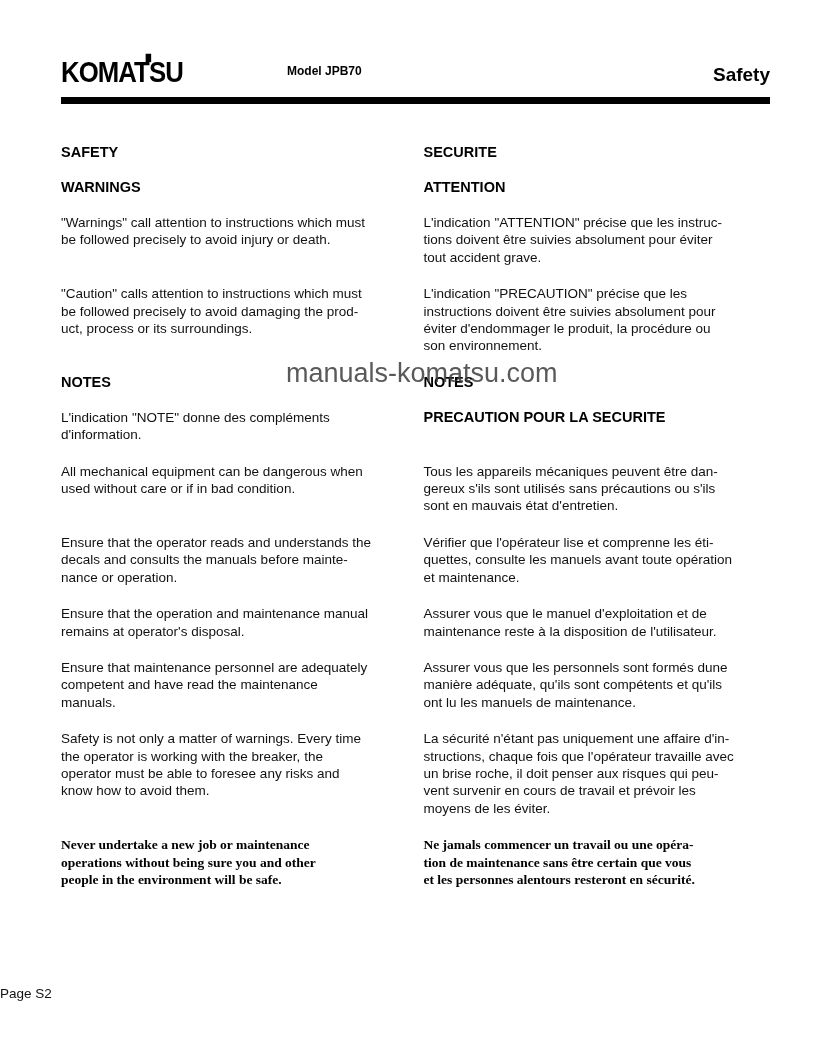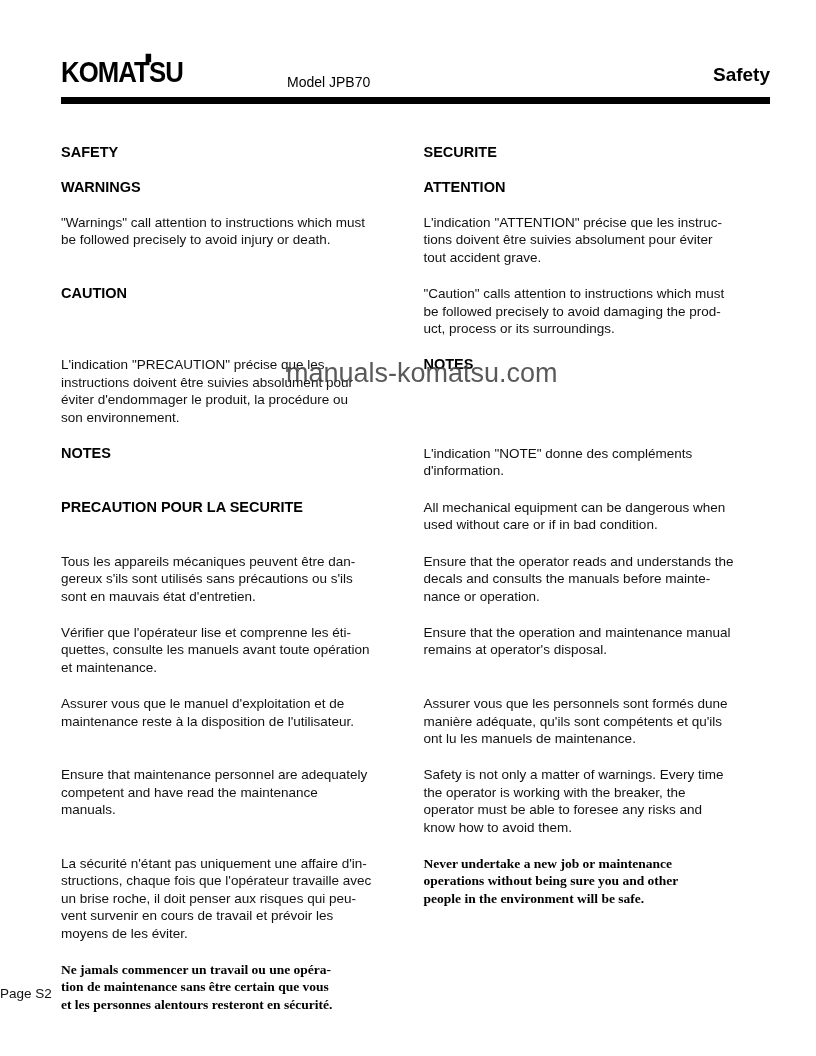--- a/index.html
+++ b/index.html
@@ -20,22 +20,22 @@
     font-weight:900;font-size:28px;line-height:26px;
     letter-spacing:-1px;
     transform:scaleX(0.92) scaleY(1.05);transform-origin:left top;
     color:#000;
   }
   .logo-mark{
     position:absolute;top:-5px;left:92px;
     width:6px;height:8px;background:#000;
   }
   .hdr-model{
-    position:absolute;left:226px;top:16px;
-    font-weight:normal;font-size:14px;color:#000;
+    position:absolute;left:226px;top:6px;
+    font-weight:bold;font-size:12px;color:#000;
   }
   .hdr-safety{
     position:absolute;right:0;top:6px;
     font-weight:bold;font-size:19px;color:#000;
   }
   .rule{height:7px;background:#000;margin-top:1px;}
   
   .grid{
     margin-top:40px;
     display:grid;
@@ -88,21 +88,20 @@
 
     <div class="h">WARNINGS</div>
     <div class="h">ATTENTION</div>
 
     <div class="p">"Warnings" call attention to instructions which must
 be followed precisely to avoid injury or death.</div>
     <div class="p">L'indication "ATTENTION" précise que les instruc-
 tions doivent être suivies absolument pour éviter
 tout accident grave.</div>
 
-    <div class="h">CAUTION</div>
 
     <div class="p">"Caution" calls attention to instructions which must
 be followed precisely to avoid damaging the prod-
 uct, process or its surroundings.</div>
     <div class="p">L'indication "PRECAUTION" précise que les
 instructions doivent être suivies absolument pour
 éviter d'endommager le produit, la procédure ou
 son environnement.</div>
 
     <div class="h">NOTES</div>
@@ -124,26 +123,26 @@
 nance or operation.</div>
     <div class="p">Vérifier que l'opérateur lise et comprenne les éti-
 quettes, consulte les manuels avant toute opération
 et maintenance.</div>
 
     <div class="p">Ensure that the operation and maintenance manual
 remains at operator's disposal.</div>
     <div class="p">Assurer vous que le manuel d'exploitation et de
 maintenance reste à la disposition de l'utilisateur.</div>
 
+    <div class="p">Ensure that maintenance personnel are adequately
+competent and have read the maintenance
+manuals.</div>
     <div class="p">Assurer vous que les personnels sont formés dune
 manière adéquate, qu'ils sont compétents et qu'ils
 ont lu les manuels de maintenance.</div>
-    <div class="p">Ensure that maintenance personnel are adequately
-competent and have read the maintenance
-manuals.</div>
 
     <div class="p">Safety is not only a matter of warnings. Every time
 the operator is working with the breaker, the
 operator must be able to foresee any risks and
 know how to avoid them.</div>
     <div class="p">La sécurité n'étant pas uniquement une affaire d'in-
 structions, chaque fois que l'opérateur travaille avec
 un brise roche, il doit penser aux risques qui peu-
 vent survenir en cours de travail et prévoir les
 moyens de les éviter.</div>

